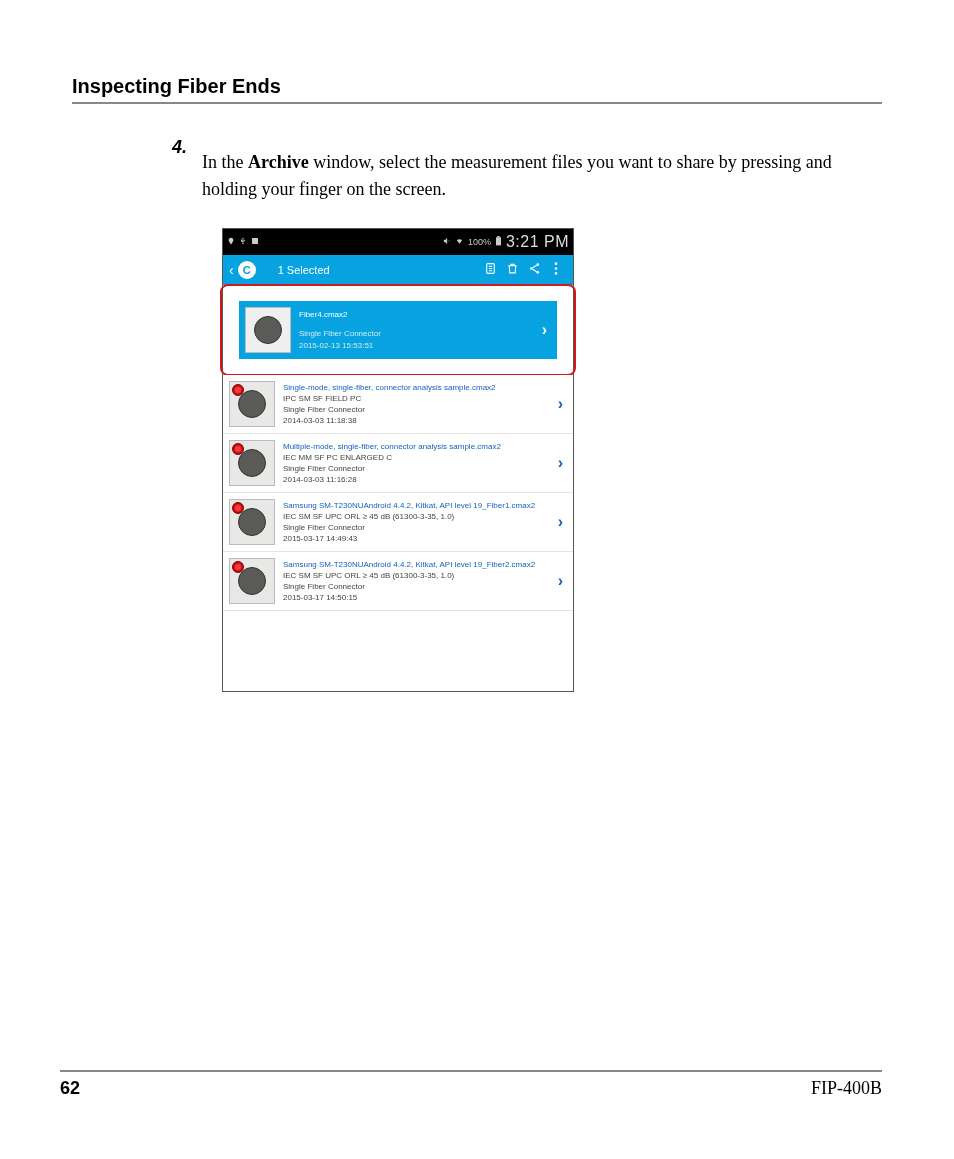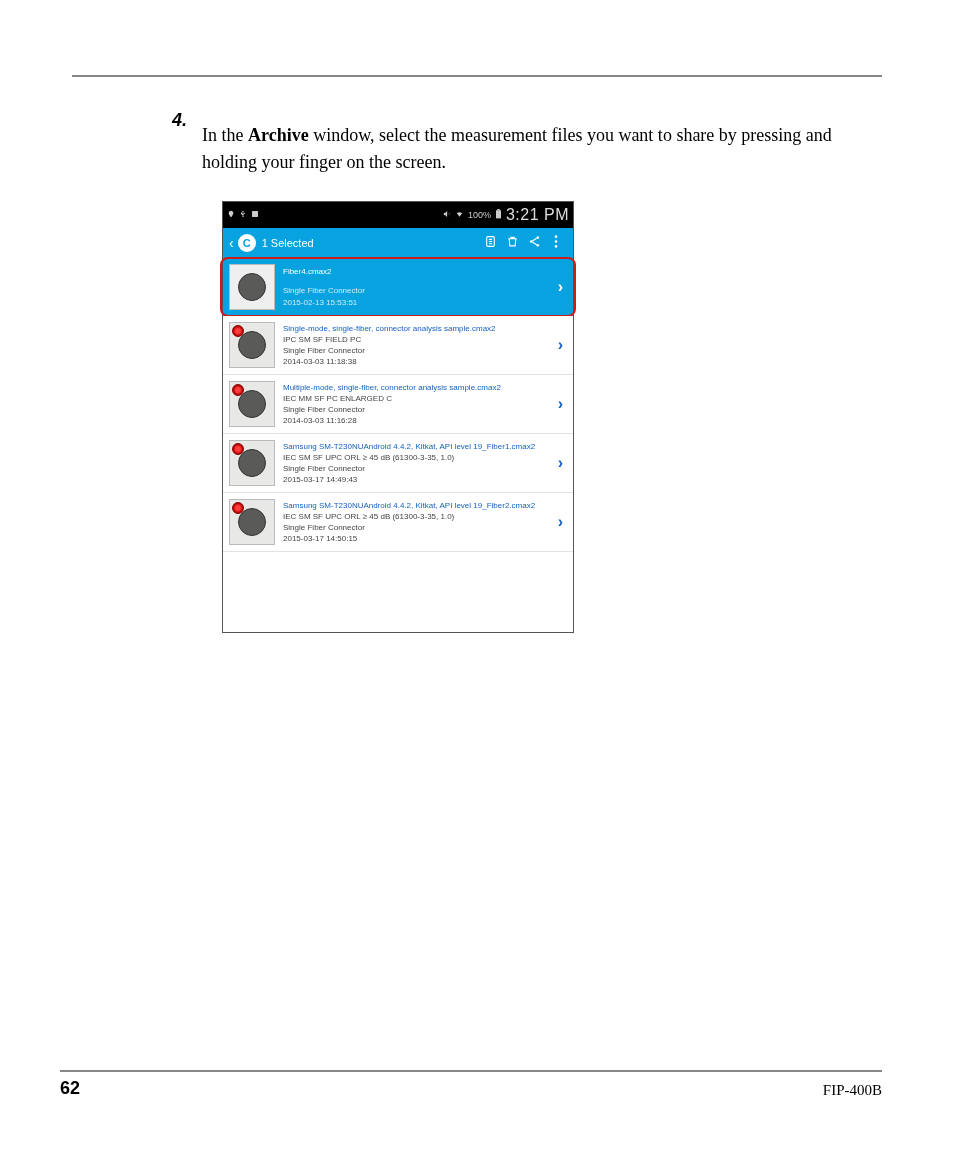--- a/index.html
+++ b/index.html
@@ -87,27 +87,27 @@
   .appbar .logo {
     width: 18px; height: 18px;
     background: #fff;
     color: #06a3e0;
     border-radius: 50%;
     display: flex; align-items: center; justify-content: center;
     font-weight: bold;
     font-size: 11px;
     margin-right: 6px;
   }
-  .appbar .title { flex: 1; }
+  .appbar .title { flex: 1; margin-left: 16px; }
   .appbar .icon { width: 22px; text-align: center; color: #fff; font-size: 12px; }
   .appbar svg { fill: #fff; }
 
   .selected-row-wrap {
     position: relative;
-    padding: 0;
+    padding: 16px;
   }
   .selected-row-wrap::after {
     content: '';
     position: absolute;
     top: -1px; left: -3px; right: -3px; bottom: -1px;
     border: 2px solid #d21919;
     border-radius: 8px;
     pointer-events: none;
   }
   .row {
@@ -163,26 +163,27 @@
   .row.selected .chev { color: #fff; }
   .blank-area { height: 80px; background: #fff; }
 
   .footer {
     position: absolute;
     left: 60px; right: 72px; bottom: 60px;
   }
   .footer .hr2 { border: none; border-top: 2px solid #888; margin: 0 0 6px 0; }
   .footer .row-f { display: flex; justify-content: space-between; align-items: flex-end;}
   .footer .pagenum { font-family: Arial, Helvetica, sans-serif; font-weight: 800; font-size: 18px; }
-  .footer .model { font-size: 15px; }
+  .footer .model { font-size: 18px; }
 </style>
 </head>
 <body>
 
 <div class="page">
+  <h2 class="chapter-title">Inspecting Fiber Ends</h2>
   <hr class="hr">
 
   <div class="step">
     <div class="step-num">4.</div>
     <div class="step-text">
       <span>In the </span><b>Archive</b><span> window, select the measurement files you want to share by pressing and holding your finger on the screen.</span>
     </div>
   </div>
 
   <div class="screenshot-wrap">

